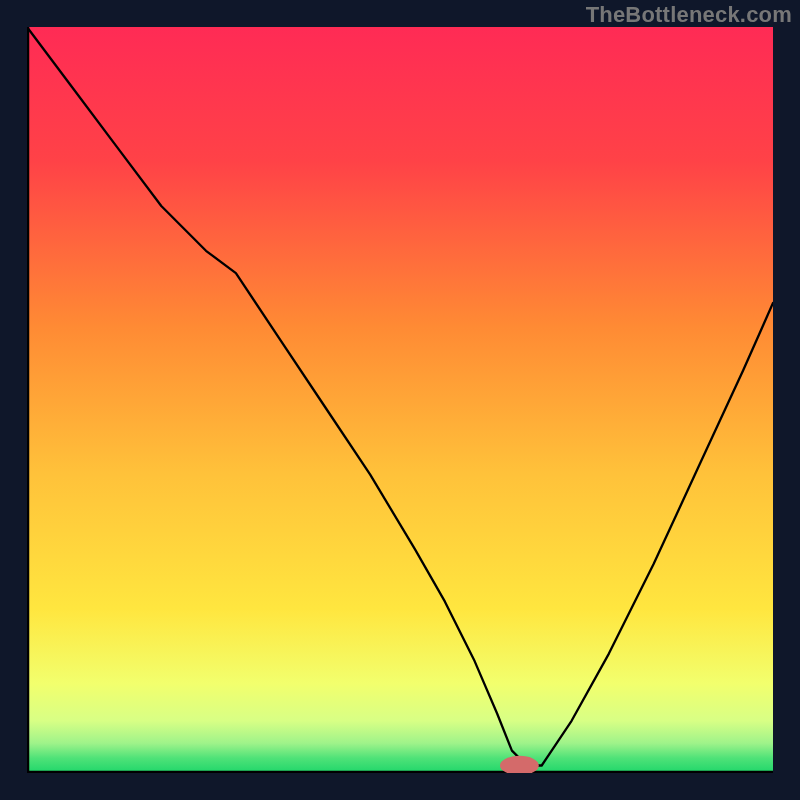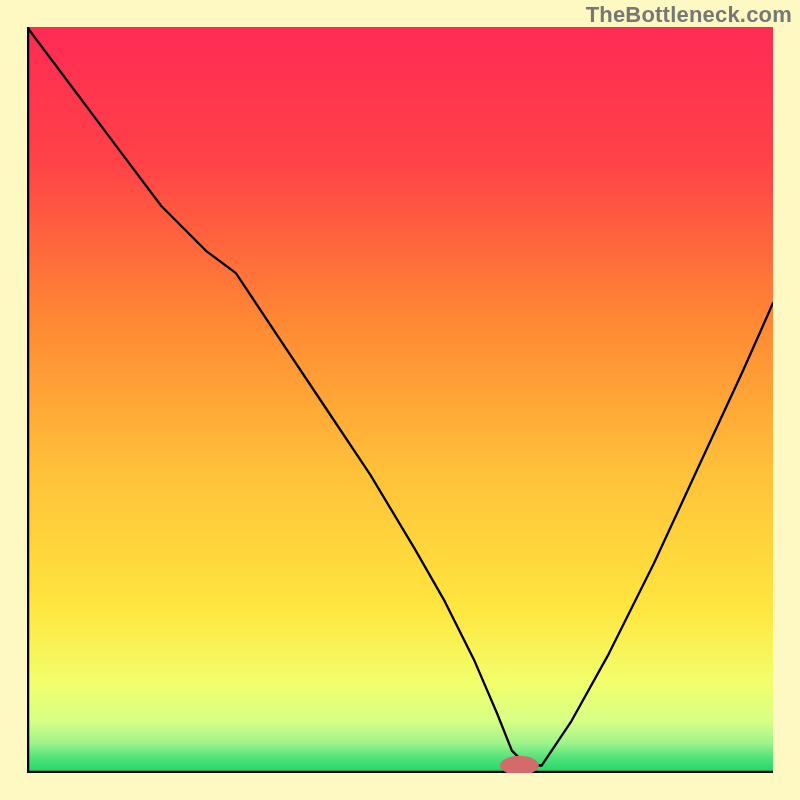--- a/index.html
+++ b/index.html
@@ -7,21 +7,21 @@
     padding: 0;
     width: 800px;
     height: 800px;
     background: #000;
     font-family: Arial, Helvetica, sans-serif;
   }
   .outer {
     position: relative;
     width: 800px;
     height: 800px;
-    background: #fef9c3;
+    background: #0f172a;
   }
   .watermark {
     position: absolute;
     top: 2px;
     right: 8px;
     color: #777;
     font-size: 22px;
     font-weight: 600;
     letter-spacing: 0.2px;
     z-index: 10;

